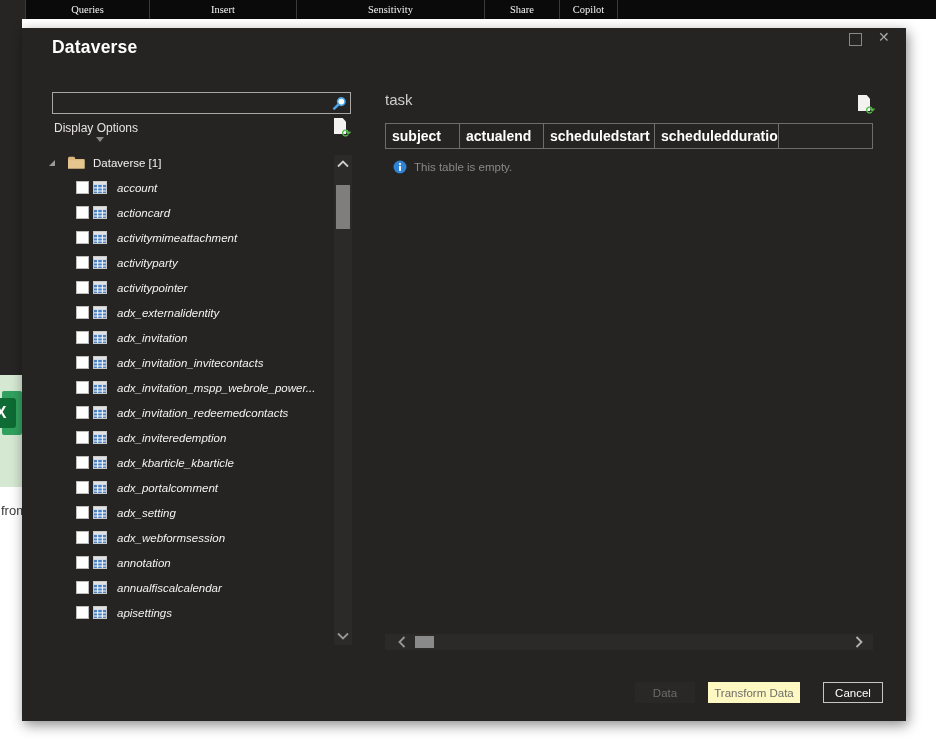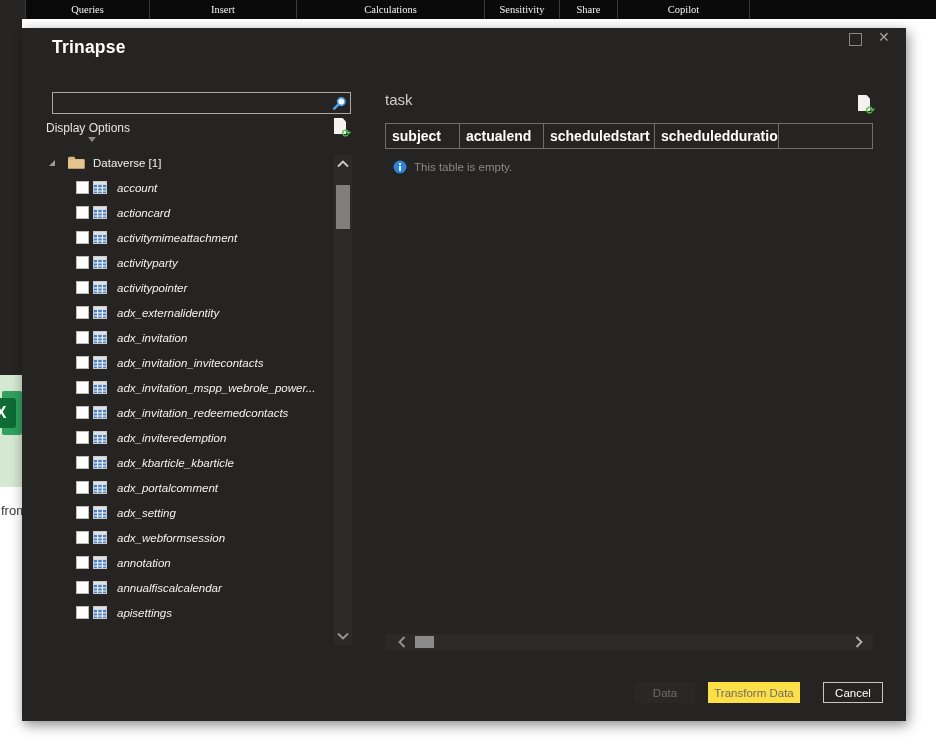--- a/index.html
+++ b/index.html
@@ -35,21 +35,21 @@
   .win-max{position:absolute;left:827px;top:5px;width:11px;height:11px;border:1px solid #8a8886;}
   .win-close{position:absolute;left:856px;top:0px;font-size:14px;color:#a8a6a4;line-height:18px;}
 
   
   .search-box{position:absolute;left:30px;top:64px;width:299px;height:22px;border:1px solid #a9a7a5;
               box-sizing:border-box;background:#252423;}
   .search-box input{width:100%;height:100%;background:transparent;border:none;outline:none;color:#fff;
                     font-size:11.5px;padding:0 24px 0 6px;box-sizing:border-box;font-family:"Liberation Sans",sans-serif;}
   .search-icon{position:absolute;right:3px;top:3px;}
 
-  .display-row{position:absolute;left:24px;top:93px;display:flex;align-items:center;font-size:12px;color:#e6e4e1;flex-direction:column;}
+  .display-row{position:absolute;left:32px;top:93px;display:flex;align-items:center;font-size:12px;color:#e6e4e1;flex-direction:column;}
   .display-caret{margin-left:7px;margin-top:2px;}
 
   .page-refresh{position:relative;display:inline-block;width:17px;height:21px;}
   .page-refresh .page{position:absolute;left:1px;top:0;width:12px;height:16px;background:#f3f2f1;
                       clip-path:polygon(0 0,72% 0,100% 24%,100% 100%,0 100%);}
   .page-refresh .refresh-glyph{position:absolute;right:-1px;bottom:0;color:#57b94c;font-size:11px;
                                font-weight:bold;line-height:1;}
   .tree-refresh{position:absolute;left:311px;top:90px;}
   .preview-refresh{position:absolute;left:835px;top:67px;}
 
@@ -90,43 +90,40 @@
   
   .hscroll{position:absolute;left:363px;top:606px;width:488px;height:16px;background:#2b2a29;}
   .hscroll .chev-left{position:absolute;left:13px;top:2px;}
   .hscroll .chev-right{position:absolute;right:10px;top:2px;}
   .hthumb{position:absolute;left:30px;top:2px;width:19px;height:12px;background:#8a8a8a;}
 
   
   .btn{position:absolute;top:654px;height:21px;display:flex;align-items:center;justify-content:center;
        font-size:11.5px;box-sizing:border-box;}
   .btn-load{left:613px;width:60px;background:#2a2827;color:#6e6c69;}
-  .btn-transform{left:686px;width:92px;background:#fde047;color:#6e6c69;}
+  .btn-transform{left:686px;width:92px;background:#fef9c3;color:#6e6c69;}
   .btn-cancel{left:789px;width:60px;background:#252423;border:1px solid #c8c6c4;color:#ffffff;margin-left:12px;}
 </style>
 </head>
 <body>
 
 <div class="canvas">
 
   <div class="ribbon">
     <div class="ribbon-stub"></div>
     <div class="ribbon-tabs">
 
         <div class="ribbon-tab">
           <span>Queries</span>
         </div>
 
         <div class="ribbon-tab">
           <span>Insert</span>
         </div>
 
-        <div class="ribbon-tab">
-          <span>Calculations</span>
-        </div>
 
         <div class="ribbon-tab">
           <span>Sensitivity</span>
         </div>
 
         <div class="ribbon-tab">
           <span>Share</span>
         </div>
 
         <div class="ribbon-tab">
@@ -139,21 +136,21 @@
   <div class="green-card">
     <div class="excel-icon">
       <div class="excel-sheet"></div>
       <div class="excel-box">X</div>
     </div>
   </div>
   <div class="snippet-text">from</div>
 
   <div class="dialog">
 
-    <div class="dlg-title">Trinapse</div>
+    <div class="dlg-title">Dataverse</div>
     <span class="win-max"></span>
     <span class="win-close">✕</span>
 
     <div class="search-box">
       <input placeholder="" style="">
       <svg class="search-icon" width="15" height="15" viewBox="0 0 15 15">
         <circle cx="9.3" cy="5.6" r="3.7" fill="#ffffff" stroke="#4aa3e8" stroke-width="1.7"></circle>
         <line x1="6.3" y1="8.6" x2="2.2" y2="12.7" stroke="#4aa3e8" stroke-width="2.6" stroke-linecap="round"></line>
       </svg>
     </div>

